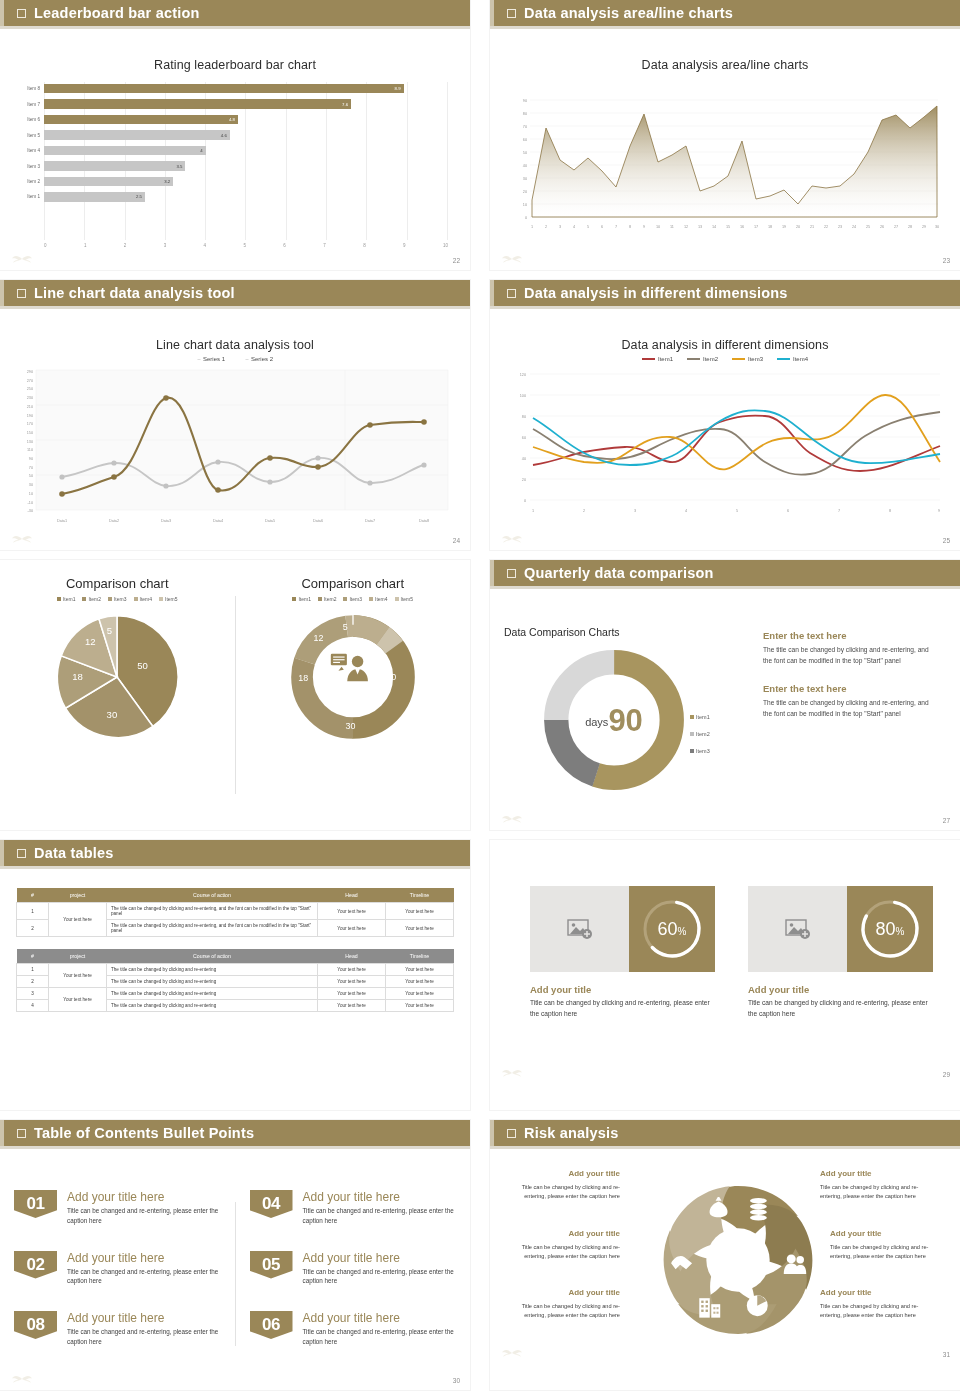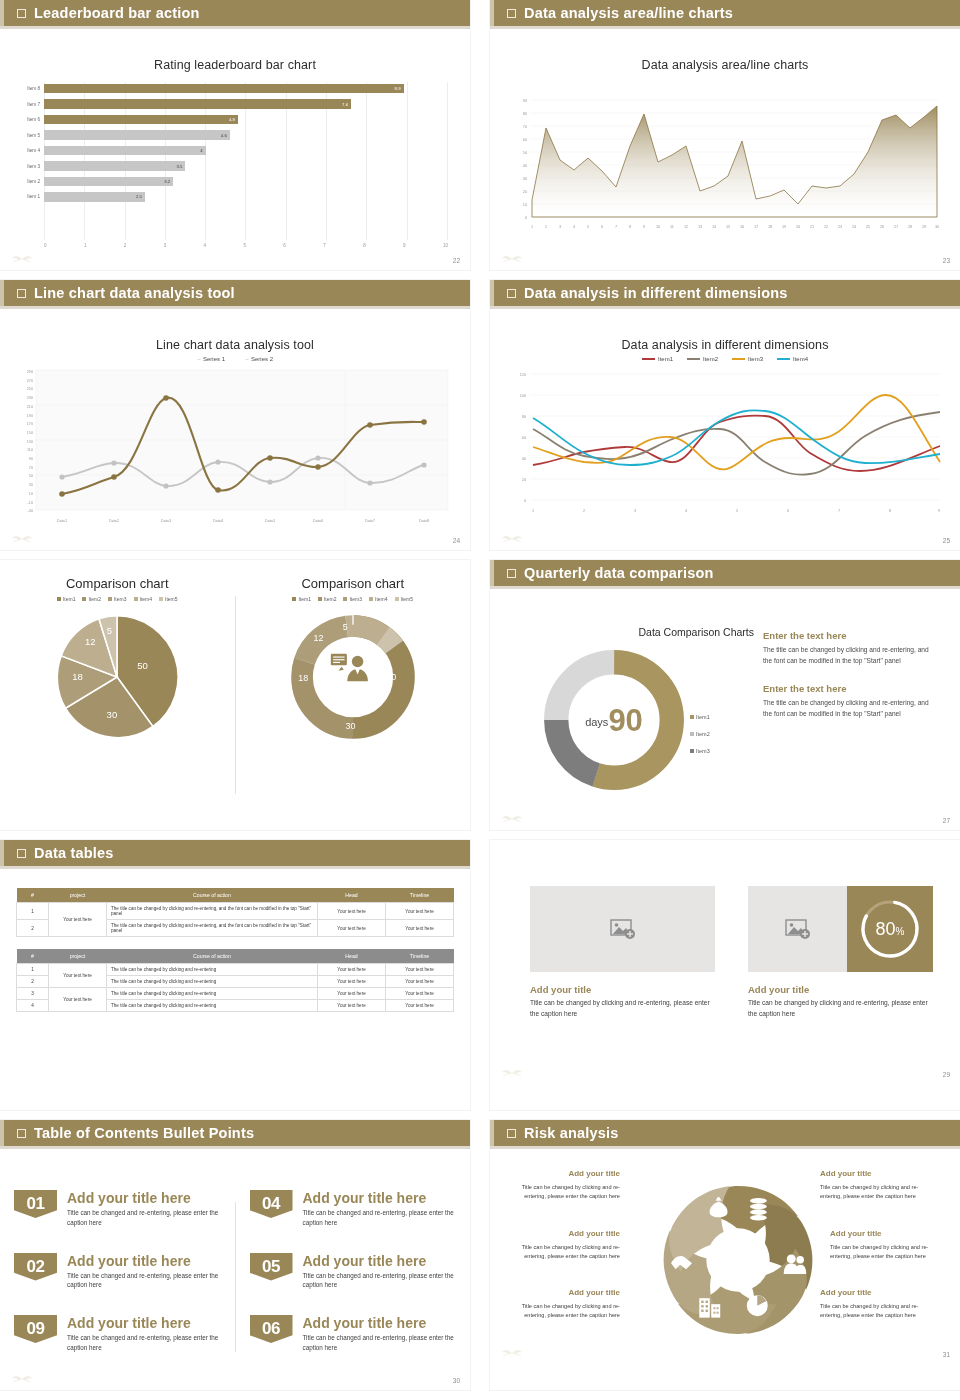--- a/index.html
+++ b/index.html
@@ -55,21 +55,21 @@
   
   .twocol { display:flex; height:100%; }
   .halfp { flex:1; position:relative; padding-top:16px; }
   .divline { width:1px; background:#e2e2e2; margin:36px 0 36px 0; }
   .pietitle{ text-align:center; font-size:13px; color:#2b2b2b;}
   .pielegend{ display:flex; justify-content:center; gap:7px; margin-top:5px; }
   .pli { display:flex; align-items:center; gap:2px; font-size:5px; color:#5c5c5c;}
 
   
   .qleft { position:absolute; left:14px; top:40px; width:250px; }
-  .qtitle{ text-align:right; font-size:10.5px; color:#2b2b2b; }
+  .qtitle{ text-align:left; font-size:10.5px; color:#2b2b2b; }
   .donutwrap{ position:relative; width:152px; height:152px; margin:6px auto 0 34px;}
   .dcenter{ position:absolute; inset:0; display:flex; flex-direction:row; align-items:center; justify-content:center;}
   .ddays{ font-size:11px; color:#4a4a4a; margin-bottom:-4px;}
   .dnum{ font-size:31px; color:#a08e5e; font-weight:bold; line-height:1;}
   .qlegend{ position:absolute; left:200px; top:128px; }
   .qlegend .pli{ margin-bottom:11px; font-size:5.5px; }
   .qright{ position:absolute; left:273px; top:44px; width:175px;}
   .qh{ color:#9a8758; font-size:9.5px; font-weight:bold; margin-bottom:4px;}
   .qp{ font-size:6.6px; color:#4a4a4a; line-height:1.65; margin-bottom:16px;}
 
@@ -93,21 +93,21 @@
   .cardtxt{ font-size:6.6px; color:#3e3e3e; line-height:1.6; margin-top:3px;}
 
   
   .toc { position:absolute; left:14px; top:44px; right:14px; display:flex; }
   .toccol{ flex:1; }
   .tocdiv{ width:1px; background:#e2e2e2; margin:12px 14px 26px 14px;}
   .tocitem{ display:flex; gap:10px; margin-bottom:25px; }
   .numbadge{ width:43px; height:28px; background:#9a8758; color:#fff; font-size:17px; font-weight:bold;
              display:flex; align-items:center; justify-content:center; flex:none;
              clip-path:polygon(0 0,100% 0,100% 72%,50% 100%,0 72%); letter-spacing:-.5px;}
-  .tocT{ color:#9a8758; font-size:14px; font-weight:bold; margin-bottom:2px;}
+  .tocT{ color:#9a8758; font-size:12px; font-weight:normal; margin-bottom:2px;}
   .tocP{ font-size:6.3px; color:#3e3e3e; line-height:1.55;}
 
   
   .riskwrap{ position:absolute; inset:0; }
   .risktxt{ position:absolute; width:108px; font-size:5.6px; color:#3e3e3e; line-height:1.6;}
   .riskT{ color:#9a8758; font-size:8px; font-weight:bold; margin-bottom:2px; }
   .ral{ text-align:right; }
   .rar{ text-align:left; }
 </style>
 </head>
@@ -711,20 +711,27 @@
           <div class="cardimg">
             <div class="imgph">
               <svg width="26" height="22" viewBox="0 0 26 22">
                 <rect x="1" y="2" width="20" height="15" fill="none" stroke="#8e8e8e" stroke-width="1.4"></rect>
                 <circle cx="6.5" cy="7" r="1.8" fill="#8e8e8e"></circle>
                 <path d="M3 16 L9 9 L13 13 L16 10 L20 16 Z" fill="#8e8e8e"></path>
                 <circle cx="20" cy="16" r="5" fill="#8e8e8e"></circle>
                 <path d="M20 13 v6 M17 16 h6" stroke="#e6e5e3" stroke-width="1.5"></path>
               </svg>
             </div>
+            <div class="ring">
+              <svg width="66" height="66" viewBox="0 0 66 66" style="position:absolute">
+                <circle cx="33" cy="33" r="27" fill="none" stroke="#b3a27a" stroke-width="3"></circle>
+                <circle cx="33" cy="33" r="27" fill="none" stroke="#ffffff" stroke-width="3.4" stroke-dasharray="101.8 67.9" stroke-linecap="round" transform="rotate(-80 33 33)"></circle>
+              </svg>
+              <span style="position:relative;color:#fff;font-size:18px;"><span>60</span><span style="font-size:10px">%</span></span>
+            </div>
           </div>
           <div class="cardttl">Add your title</div>
           <div class="cardtxt">Title can be changed by clicking and re-entering, please enter the caption here</div>
         </div>
 
         <div class="card">
           <div class="cardimg">
             <div class="imgph">
               <svg width="26" height="22" viewBox="0 0 26 22">
                 <rect x="1" y="2" width="20" height="15" fill="none" stroke="#8e8e8e" stroke-width="1.4"></rect>
@@ -770,21 +777,21 @@
             </div>
           </div>
           <div class="tocitem">
             <div class="numbadge">02</div>
             <div>
               <div class="tocT">Add your title here</div>
               <div class="tocP">Title can be changed and re-entering, please enter the caption here</div>
             </div>
           </div>
           <div class="tocitem">
-            <div class="numbadge">09</div>
+            <div class="numbadge">08</div>
             <div>
               <div class="tocT">Add your title here</div>
               <div class="tocP">Title can be changed and re-entering, please enter the caption here</div>
             </div>
           </div>
         </div>
         <div class="tocdiv"></div>
         <div class="toccol">
           <div class="tocitem">
             <div class="numbadge">04</div>

